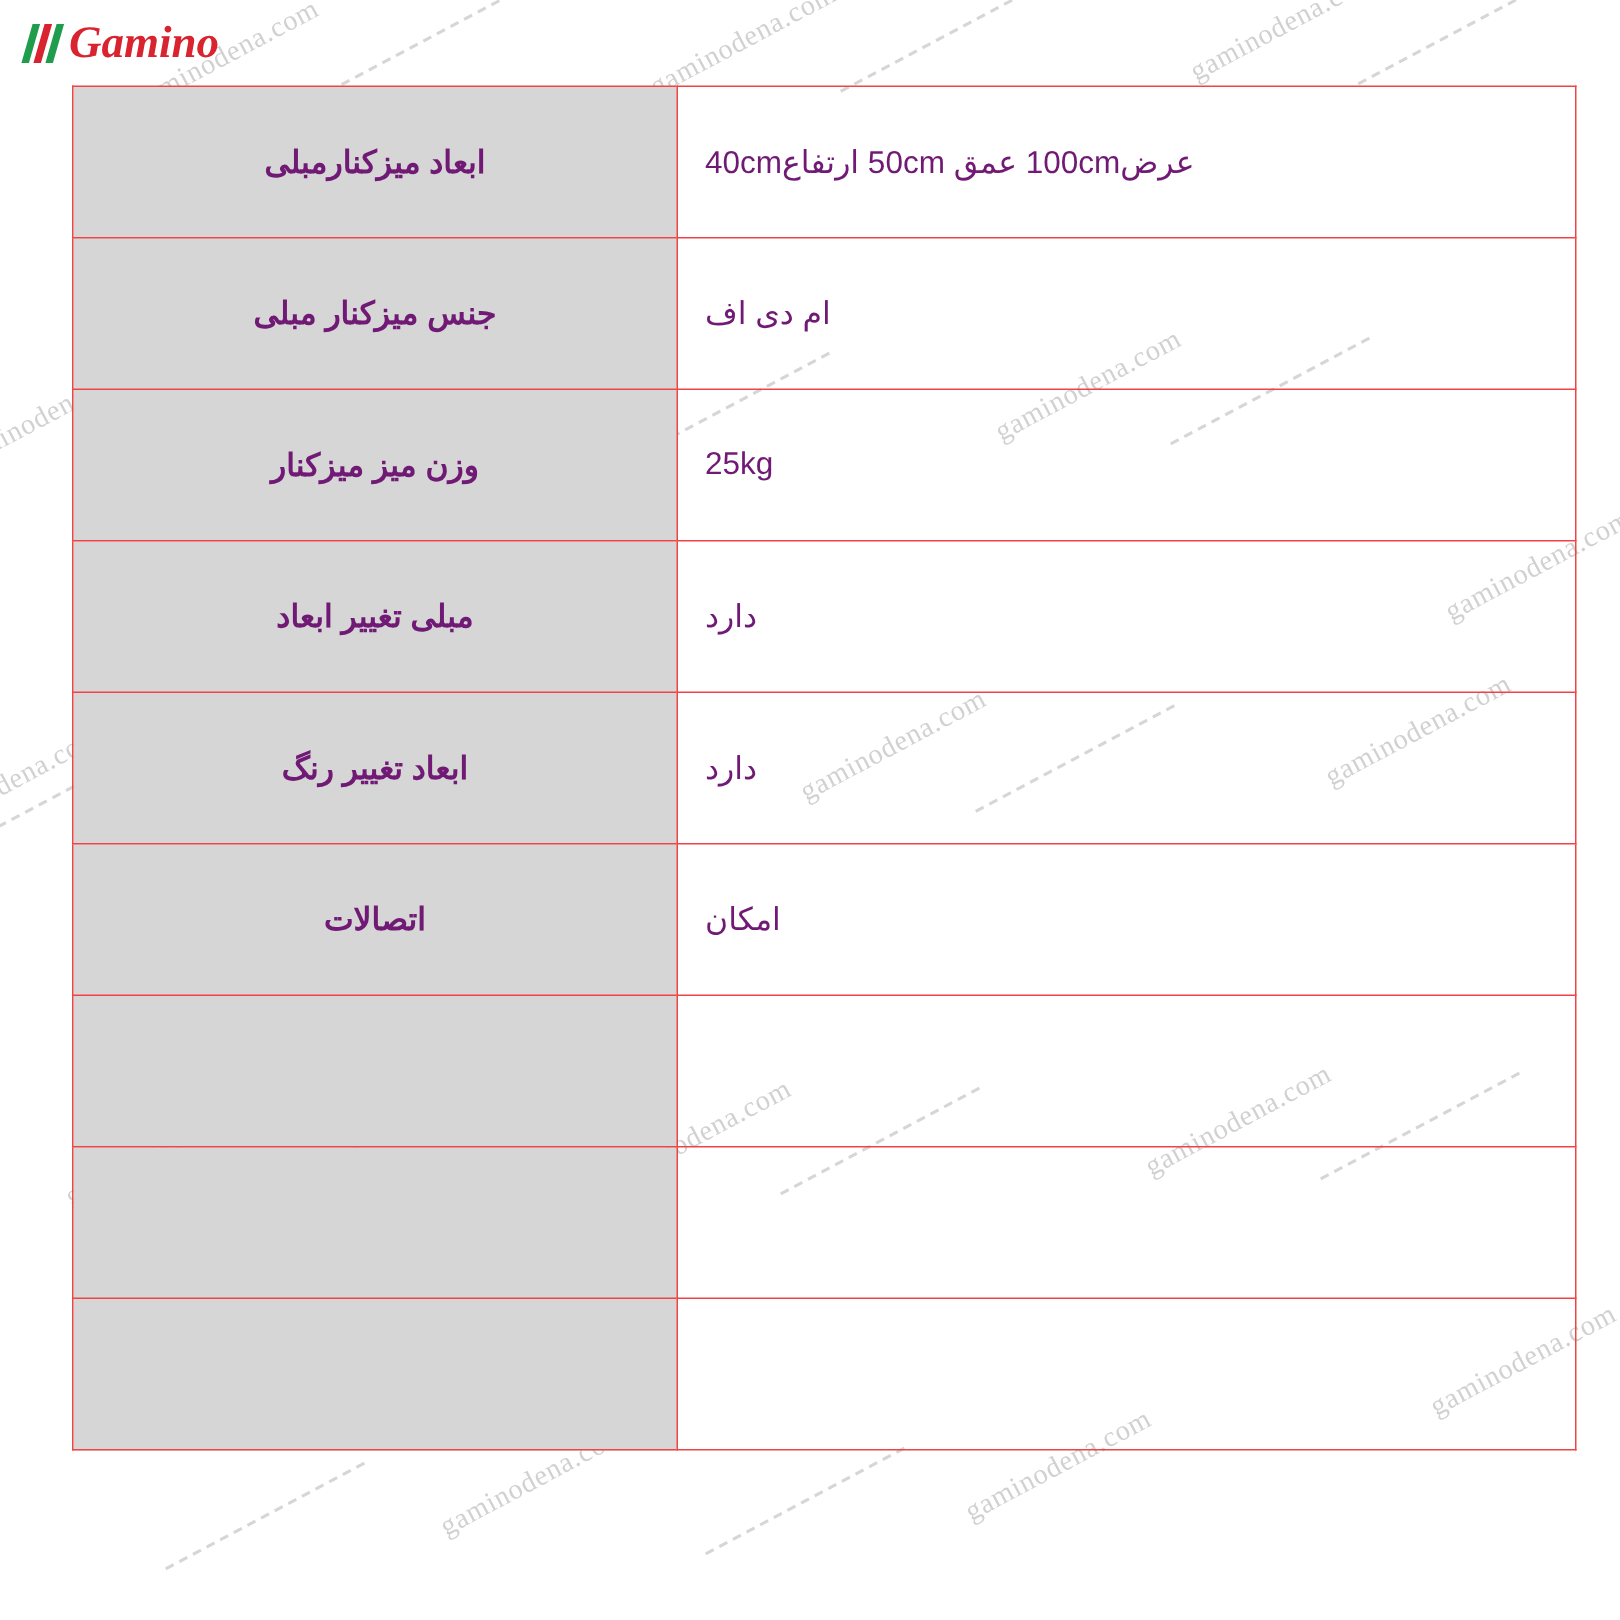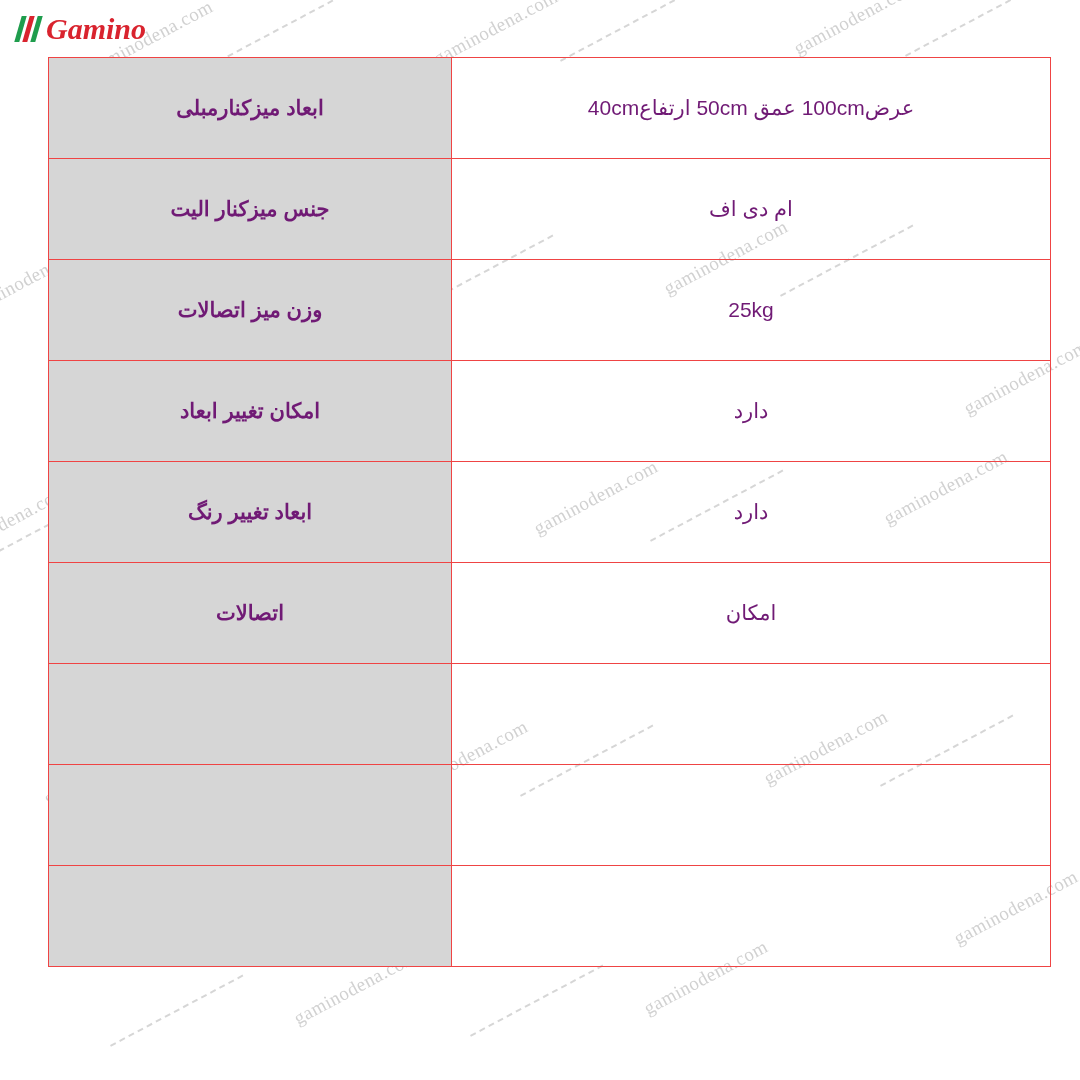--- a/index.html
+++ b/index.html
@@ -104,21 +104,21 @@
   }
   td.label-cell {
     width: 366px;
     background: #d6d6d6;
     font-weight: bold;
     text-align: center;
     font-family: "Liberation Sans", sans-serif;
   }
   td.value-cell {
     background: transparent;
-    text-align: center;
+    text-align: left;
     font-family: "Liberation Sans", sans-serif;
     font-weight: normal;
   }
   tr.empty-row td {
     height: 100px;
   }
   tr.empty-row td.value-cell { background: transparent; }
 </style>
 </head>
 <body>
@@ -171,29 +171,29 @@
 
 <div class="spec-table-wrap">
   <table class="spec-table">
     <tbody>
       <tr>
         <td class="value-cell">عرض100cm عمق 50cm ارتفاع40cm</td>
         <td class="label-cell">ابعاد میزکنارمبلی</td>
       </tr>
       <tr>
         <td class="value-cell">ام دی اف</td>
-        <td class="label-cell">جنس میزکنار الیت</td>
+        <td class="label-cell">جنس میزکنار مبلی</td>
       </tr>
       <tr>
         <td class="value-cell">25kg</td>
-        <td class="label-cell">وزن میز اتصالات</td>
+        <td class="label-cell">وزن میز میزکنار</td>
       </tr>
       <tr>
         <td class="value-cell">دارد</td>
-        <td class="label-cell">امکان تغییر ابعاد</td>
+        <td class="label-cell">مبلی تغییر ابعاد</td>
       </tr>
       <tr>
         <td class="value-cell">دارد</td>
         <td class="label-cell">ابعاد تغییر رنگ</td>
       </tr>
       <tr>
         <td class="value-cell">امکان</td>
         <td class="label-cell">اتصالات</td>
       </tr>
       <tr class="empty-row">

